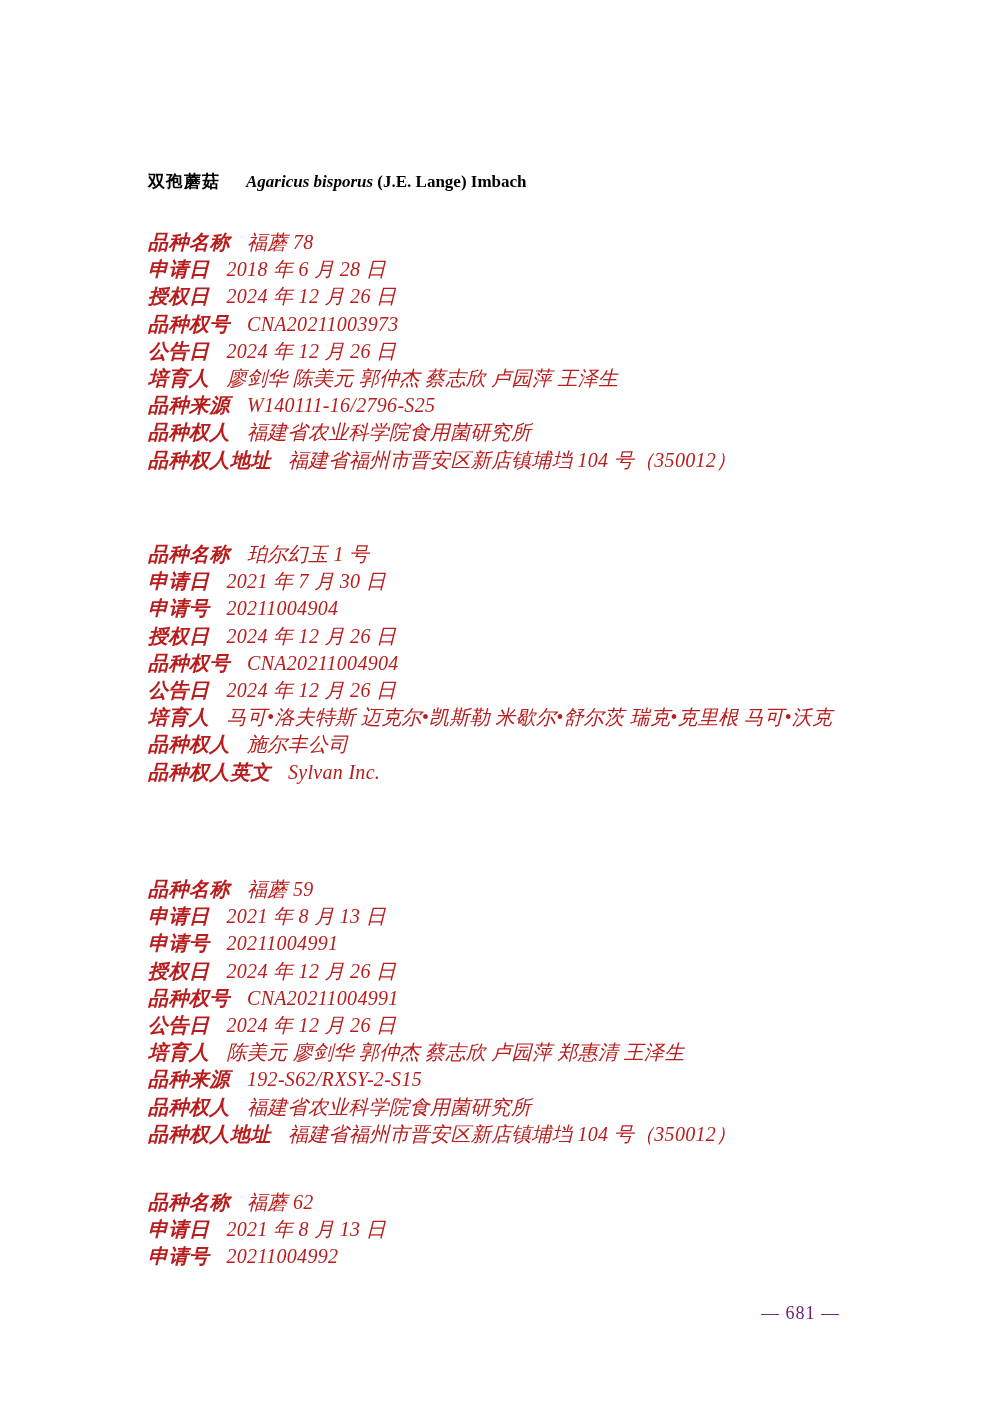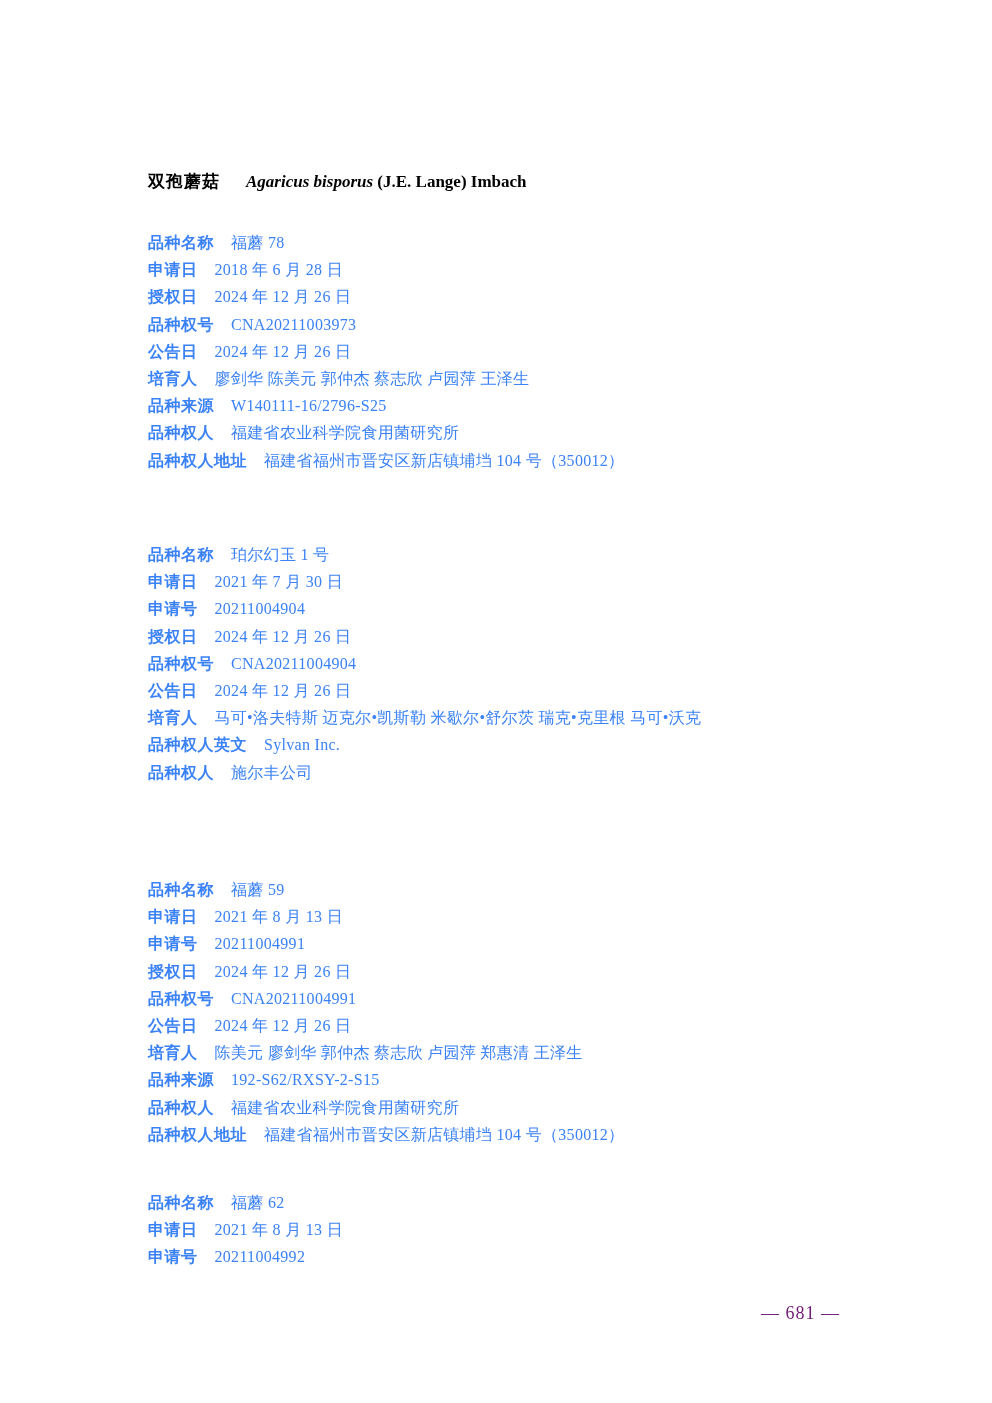--- a/index.html
+++ b/index.html
@@ -47,22 +47,23 @@
     width: 720px;
   }
   #entries .entry:nth-child(1) { top: 229px; }
   #entries .entry:nth-child(2) { top: 541px; }
   #entries .entry:nth-child(3) { top: 876px; }
   #entries .entry:nth-child(4) { top: 1189px; }
   .line {
     height: 27.2px;
     line-height: 27.2px;
     white-space: nowrap;
-    font-size: 16px;
-    color: #3b82f6;
+    font-size: 20px;
+    color: #b91c1c;
+    font-style: italic;
   }
   .label {
     font-family: "Liberation Sans", "DejaVu Sans", sans-serif;
     font-weight: bold;
     letter-spacing: 0.5px;
     margin-right: 17px;
   }
   .value {
     font-family: "Liberation Serif", "DejaVu Serif", serif;
     letter-spacing: 0.3px;
@@ -99,22 +100,22 @@
         <div class="line"><span class="label">品种权人地址</span><span class="value">福建省福州市晋安区新店镇埔垱 104 号（350012）</span></div>
       </div>
       <div class="entry">
         <div class="line"><span class="label">品种名称</span><span class="value">珀尔幻玉 1 号</span></div>
         <div class="line"><span class="label">申请日</span><span class="value">2021 年 7 月 30 日</span></div>
         <div class="line"><span class="label">申请号</span><span class="value">20211004904</span></div>
         <div class="line"><span class="label">授权日</span><span class="value">2024 年 12 月 26 日</span></div>
         <div class="line"><span class="label">品种权号</span><span class="value">CNA20211004904</span></div>
         <div class="line"><span class="label">公告日</span><span class="value">2024 年 12 月 26 日</span></div>
         <div class="line"><span class="label">培育人</span><span class="value">马可•洛夫特斯 迈克尔•凯斯勒 米歇尔•舒尔茨 瑞克•克里根 马可•沃克</span></div>
+        <div class="line"><span class="label">品种权人</span><span class="value">施尔丰公司</span></div>
         <div class="line"><span class="label">品种权人英文</span><span class="value">Sylvan Inc.</span></div>
-        <div class="line"><span class="label">品种权人</span><span class="value">施尔丰公司</span></div>
       </div>
       <div class="entry">
         <div class="line"><span class="label">品种名称</span><span class="value">福蘑 59</span></div>
         <div class="line"><span class="label">申请日</span><span class="value">2021 年 8 月 13 日</span></div>
         <div class="line"><span class="label">申请号</span><span class="value">20211004991</span></div>
         <div class="line"><span class="label">授权日</span><span class="value">2024 年 12 月 26 日</span></div>
         <div class="line"><span class="label">品种权号</span><span class="value">CNA20211004991</span></div>
         <div class="line"><span class="label">公告日</span><span class="value">2024 年 12 月 26 日</span></div>
         <div class="line"><span class="label">培育人</span><span class="value">陈美元 廖剑华 郭仲杰 蔡志欣 卢园萍 郑惠清 王泽生</span></div>
         <div class="line"><span class="label">品种来源</span><span class="value">192-S62/RXSY-2-S15</span></div>

